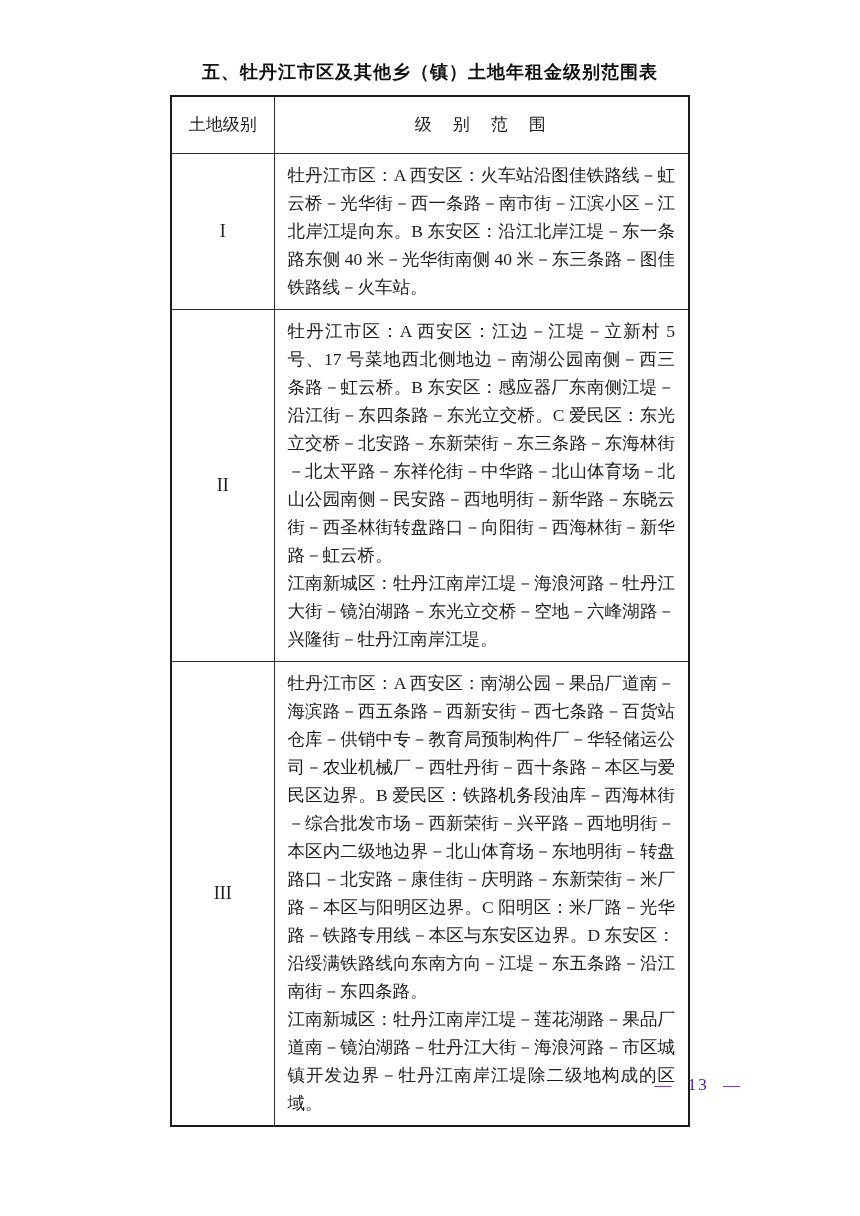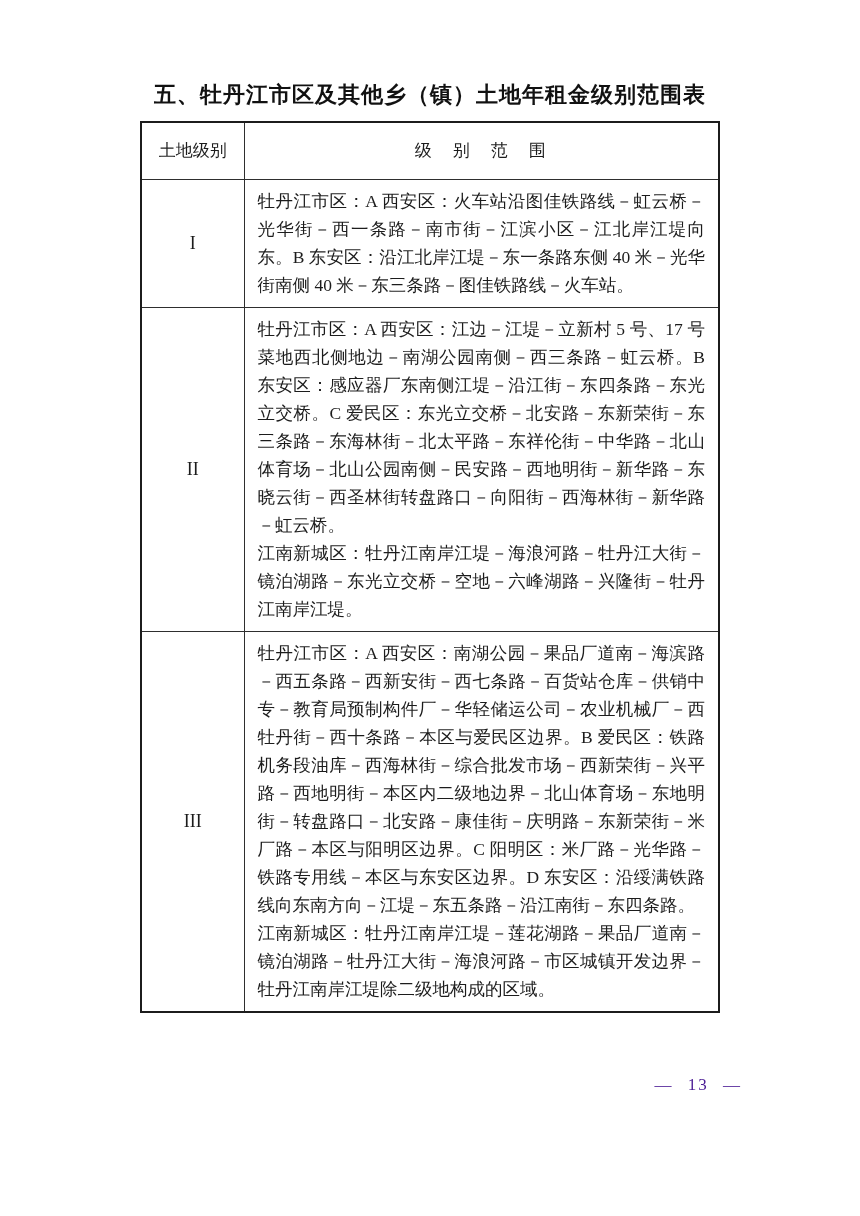--- a/index.html
+++ b/index.html
@@ -11,30 +11,30 @@
     font-family: "Liberation Serif", "DejaVu Serif", serif;
     color: #1c1c1c;
     overflow: hidden;
   }
   .page {
     position: absolute;
     inset: 0;
     background: #ffffff;
   }
   .doc-title {
-    margin-top: 80px;
+    margin-top: 60px;
     text-align: center;
     font-family: "DejaVu Sans", "Liberation Sans", sans-serif;
     font-weight: bold;
-    font-size: 22px;
+    font-size: 18px;
     letter-spacing: 1px;
     color: #111111;
   }
   table.grade-table {
-    width: 580px;
+    width: 520px;
     margin: 11px auto 16px auto;
     border-collapse: collapse;
     table-layout: fixed;
   }
   table.grade-table, table.grade-table th, table.grade-table td {
     border: 1px solid #2e2e2e;
   }
   table.grade-table { border: 2px solid #1c1c1c; }
   th.col-grade, td.grade-cell { width: 103px; }
   th {

